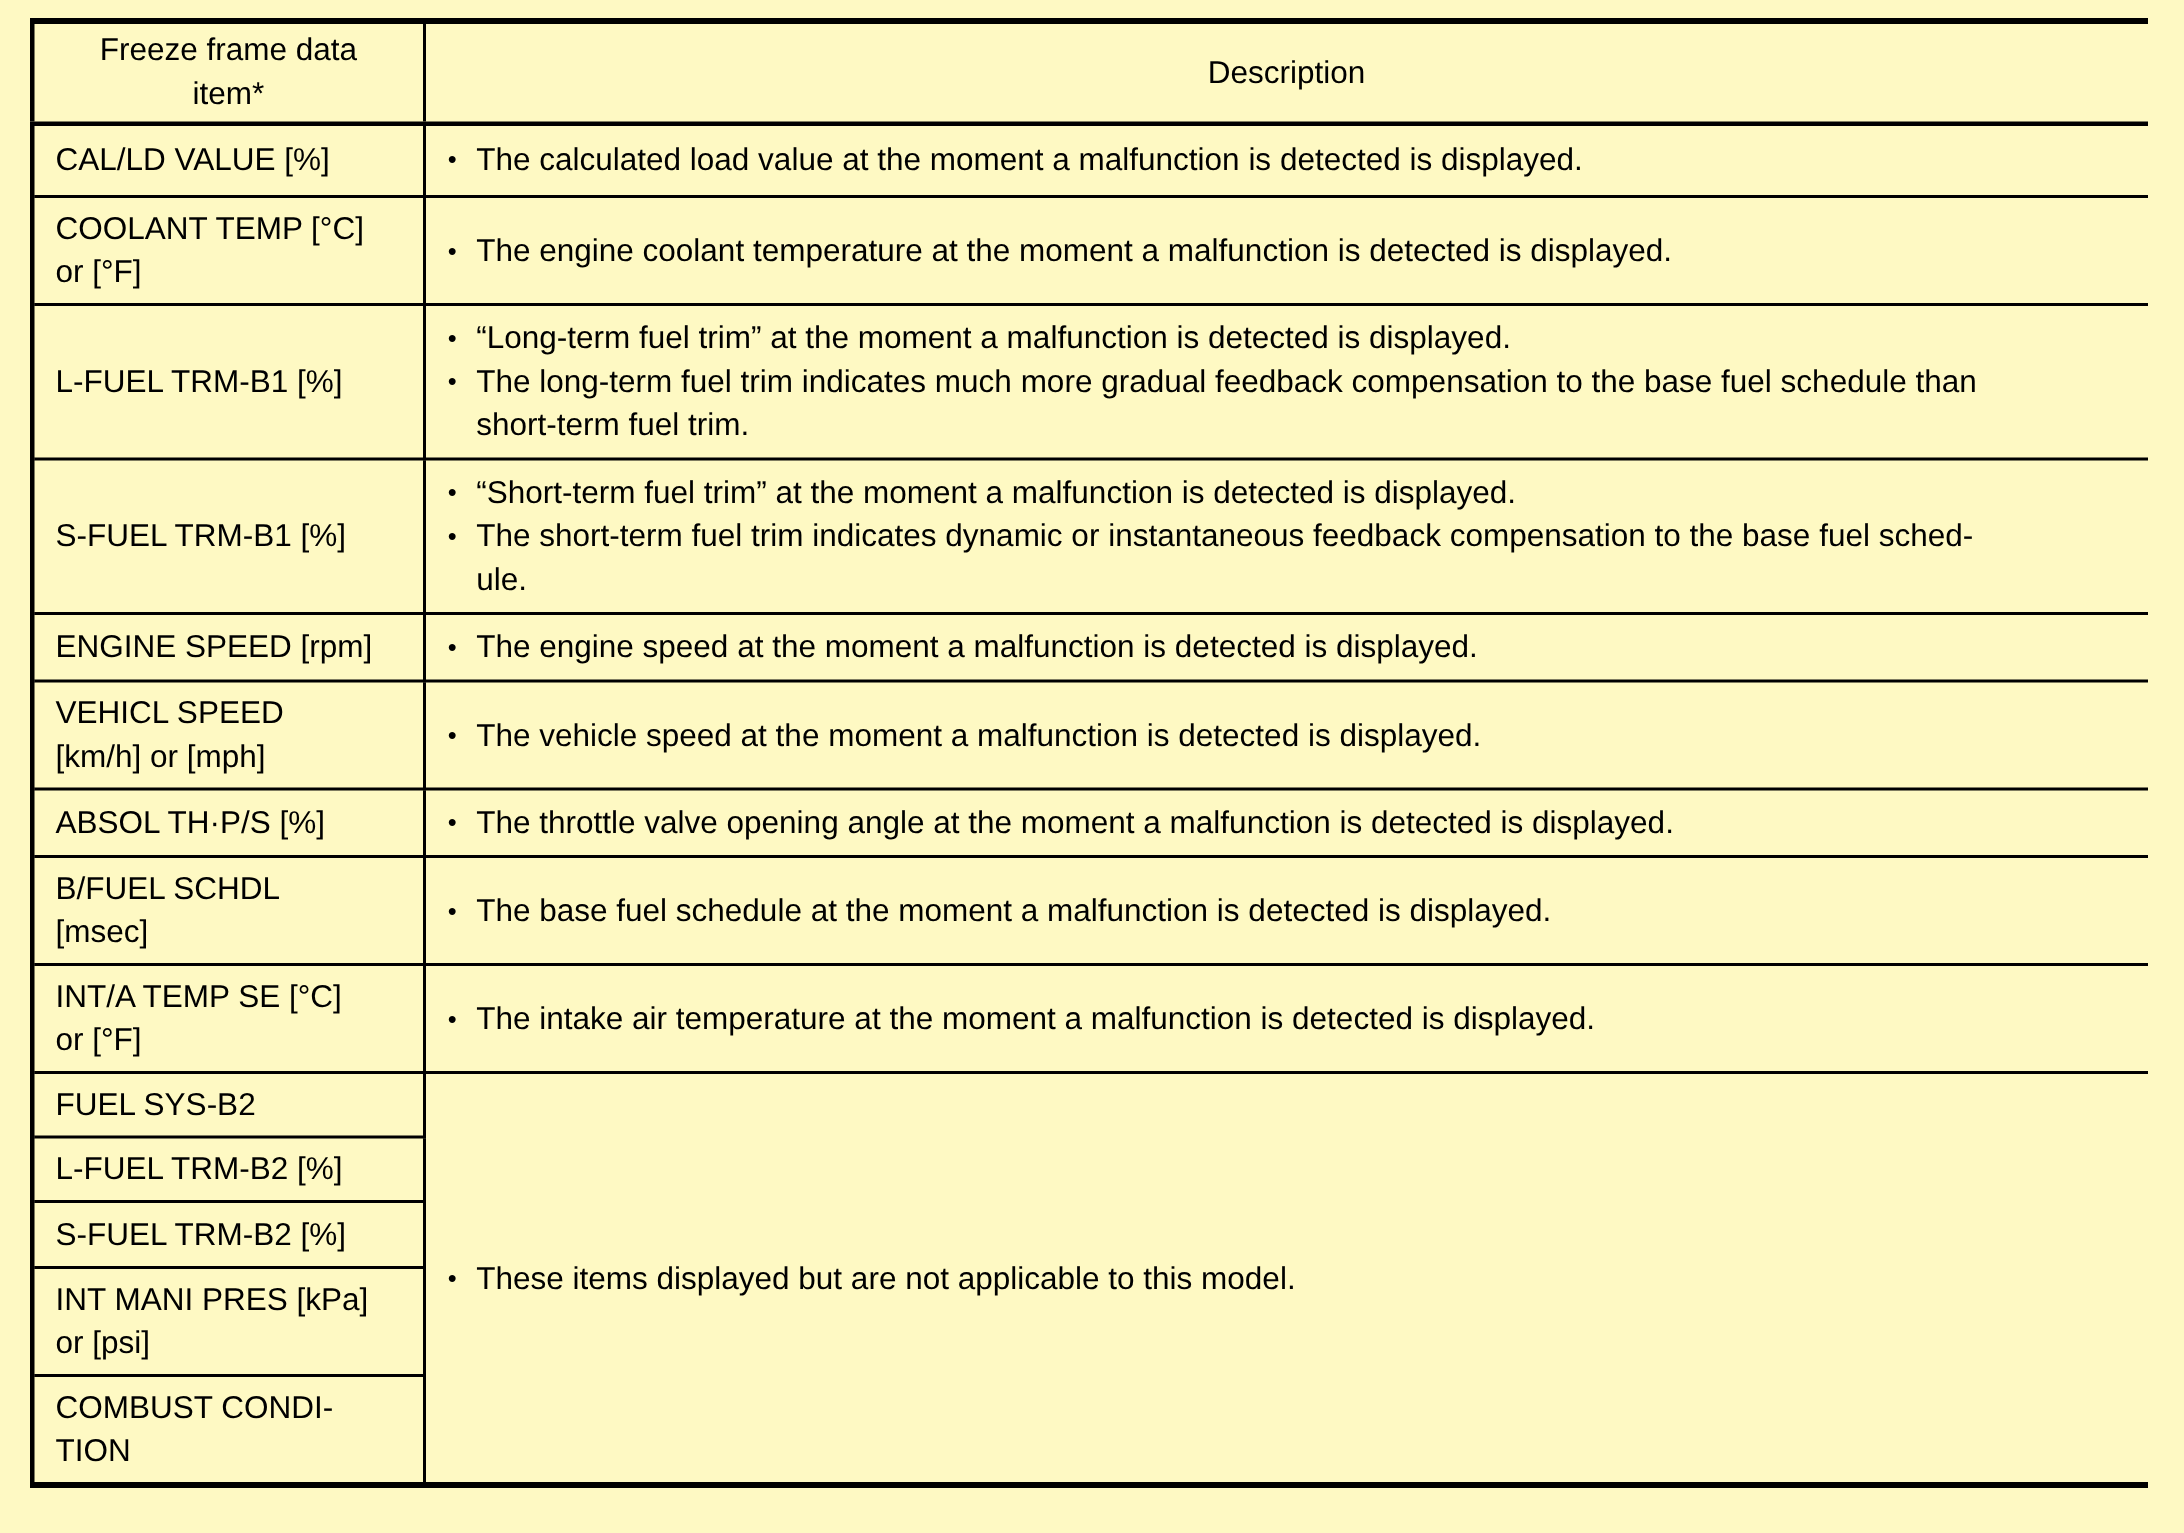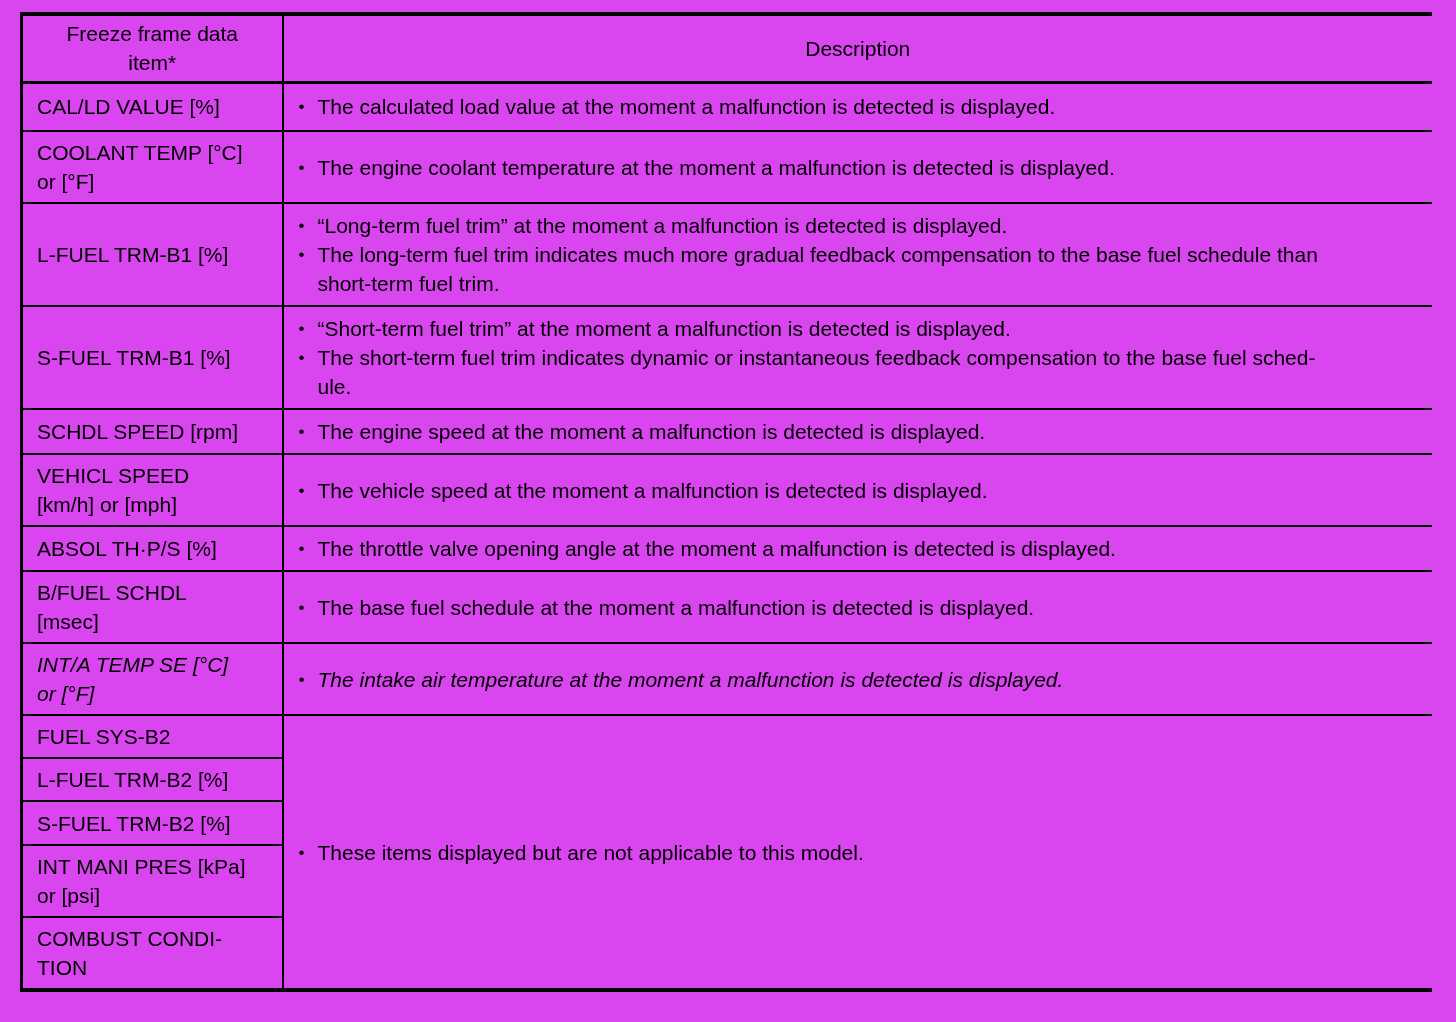--- a/index.html
+++ b/index.html
@@ -1,21 +1,21 @@
 <!DOCTYPE html>
 <html><head>
 <meta charset="utf-8">
 <style>
   * { margin: 0; padding: 0; box-sizing: border-box; }
   html, body { background: #e8e8e8; }
   .page {
     position: relative;
     width: 1456px;
     height: 1022px;
-    background: #d946ef;
+    background: #fef9c3;
     color: #000000;
     font-family: "Liberation Sans", "DejaVu Sans", sans-serif;
     overflow: hidden;
   }
   table.freeze-table {
     position: absolute;
     left: 20px;
     top: 12px;
     width: 1412px;
     border-collapse: collapse;
@@ -61,21 +61,21 @@
   th .hdr-item { white-space: pre-line; display: inline-block; }
   .rh-h  { height: 68px; }
   .rh-0  { height: 49px; }
   .rh-1  { height: 70px; }
   .rh-2  { height: 98px; }
   .rh-3  { height: 97px; }
   .rh-4  { height: 45px; }
   .rh-5  { height: 54px; }
   .rh-6  { height: 44px; }
   .rh-7  { height: 71px; }
-  .rh-8  { height: 72px; font-style: italic; }
+  .rh-8  { height: 72px; }
   .rh-g0 { height: 43px; }
   .rh-g1 { height: 43px; }
   .rh-g2 { height: 44px; }
   .rh-g3 { height: 70px; }
   .rh-g4 { height: 70px; }
   .footnote {
     position: absolute;
     left: 13px;
     top: 984px;
     font-size: 21px;
@@ -149,21 +149,21 @@
         </div>
         <div class="bullet-line">
           <span class="bullet">•</span>
           <span class="bullet-text">The short-term fuel trim indicates dynamic or instantaneous feedback compensation to the base fuel sched-
 ule.</span>
         </div>
       </td>
     </tr>
 
     <tr class="rh-4">
-      <td class="item-col">SCHDL SPEED [rpm]</td>
+      <td class="item-col">ENGINE SPEED [rpm]</td>
       <td class="desc-col">
         <div class="bullet-line">
           <span class="bullet">•</span>
           <span class="bullet-text">The engine speed at the moment a malfunction is detected is displayed.</span>
         </div>
       </td>
     </tr>
 
     <tr class="rh-5">
       <td class="item-col">VEHICL SPEED

